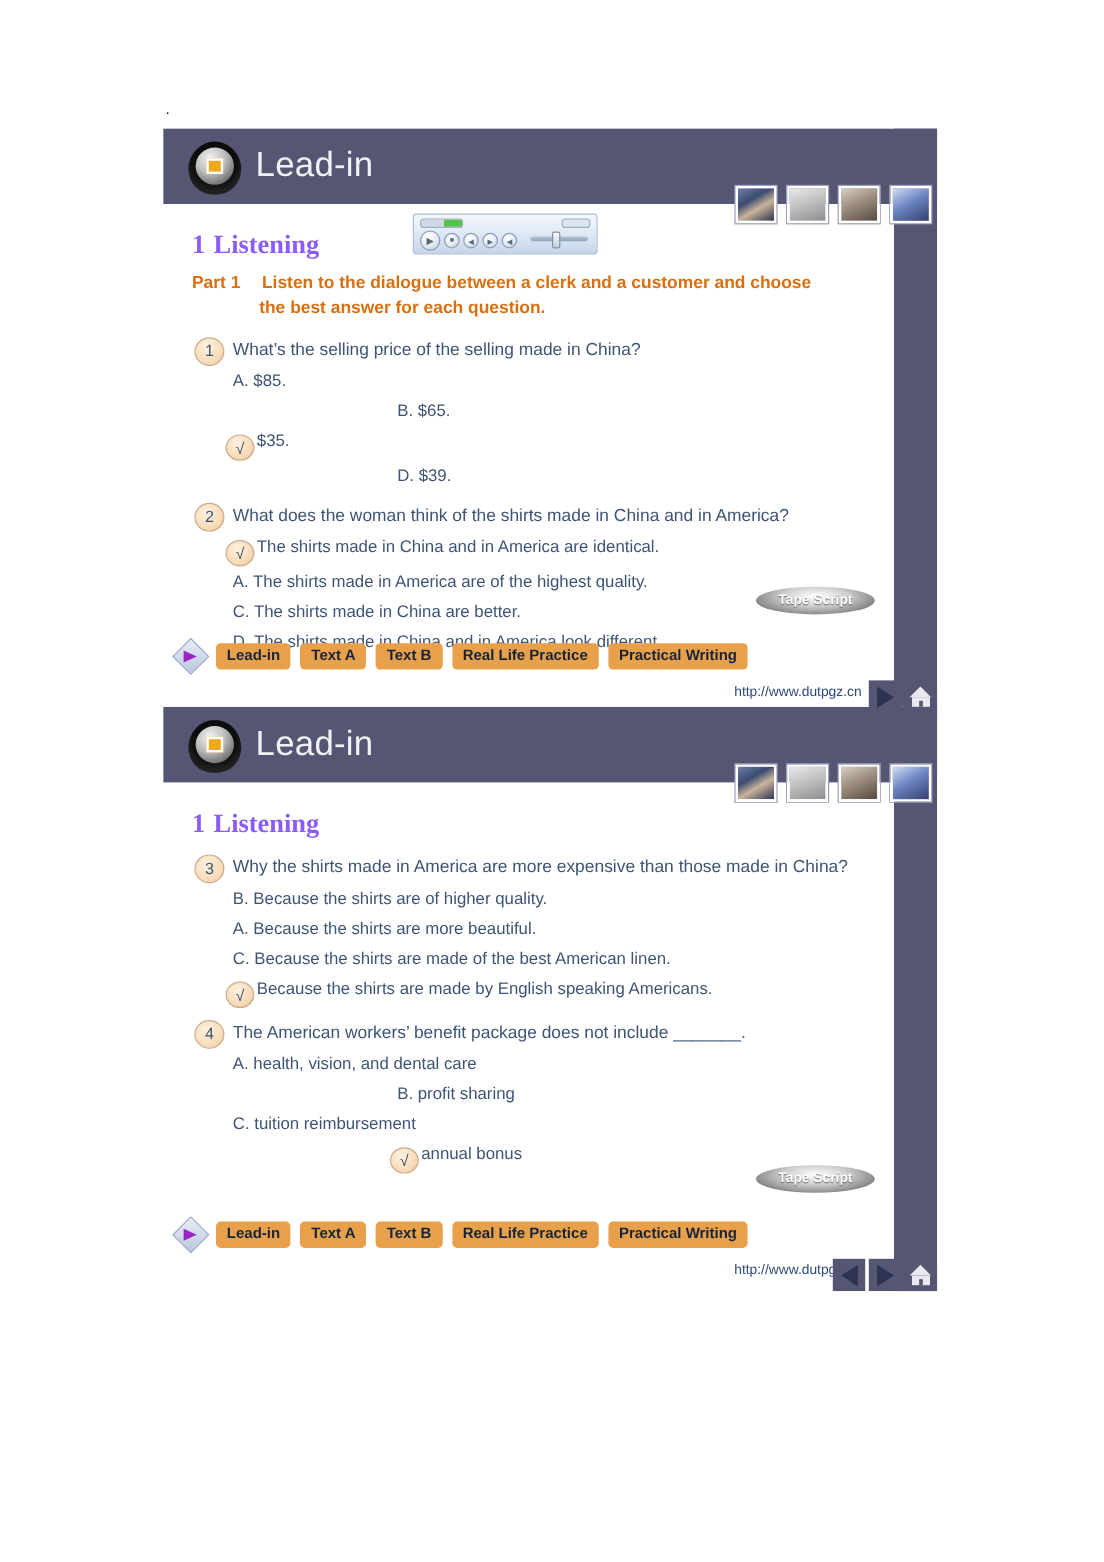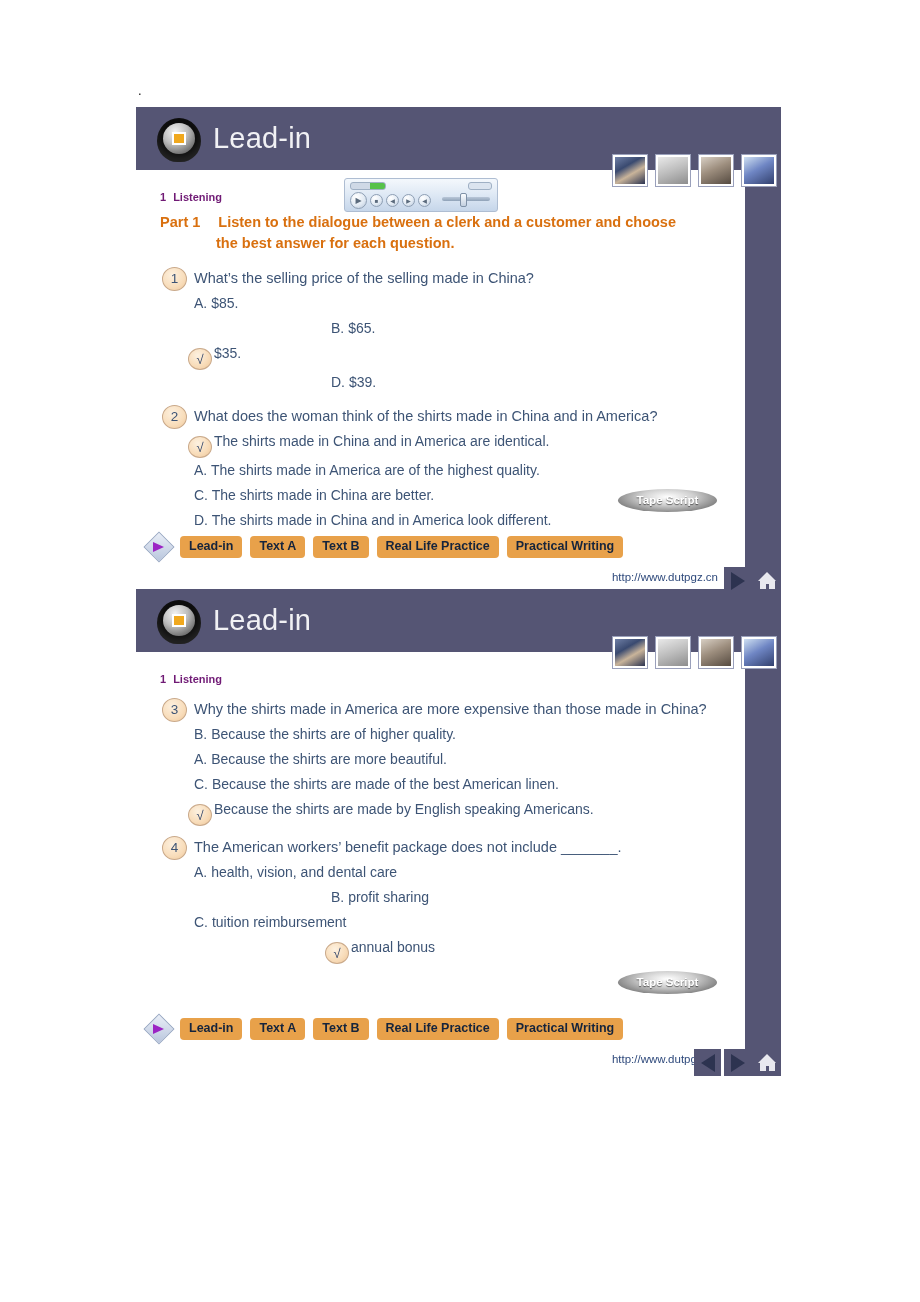--- a/index.html
+++ b/index.html
@@ -173,24 +173,25 @@
   }
 
   
   .content {
     position: absolute;
     left: 0;
     top: 63px;
     width: 609px;
   }
   .section-title {
-    color: #701a75;
+    color: #8b5cf6;
     font-weight: bold;
-    font-size: 11px;
+    font-size: 22px;
     margin: 21px 0 0 24px;
+    font-family: Liberation Serif, serif;
   }
   .section-title .num { margin-right: 7px; }
 
   .part-line {
     color: #d9700f;
     font-weight: bold;
     font-size: 14.5px;
     margin: 9px 0 0 24px;
     line-height: 21px;
     width: 560px;
@@ -259,21 +260,21 @@
     vertical-align: -6px;
     margin-left: -6px;
     margin-right: 2px;
     box-sizing: border-box;
   }
   .opt.checked-inline .check { margin-left: -6px; }
 
   
   .tape-script {
     position: absolute;
-    right: 64px;
+    right: 52px;
     width: 99px;
     height: 23px;
     background: radial-gradient(ellipse at 50% 35%, #ffffff 0%, #cfcfcf 38%, #8a8a8a 72%, #606060 100%);
     border-radius: 50%;
     color: #ffffff;
     font-size: 11.5px;
     font-weight: bold;
     text-align: center;
     line-height: 23px;
     text-shadow: 0 1px 1px rgba(0,0,0,0.55);

